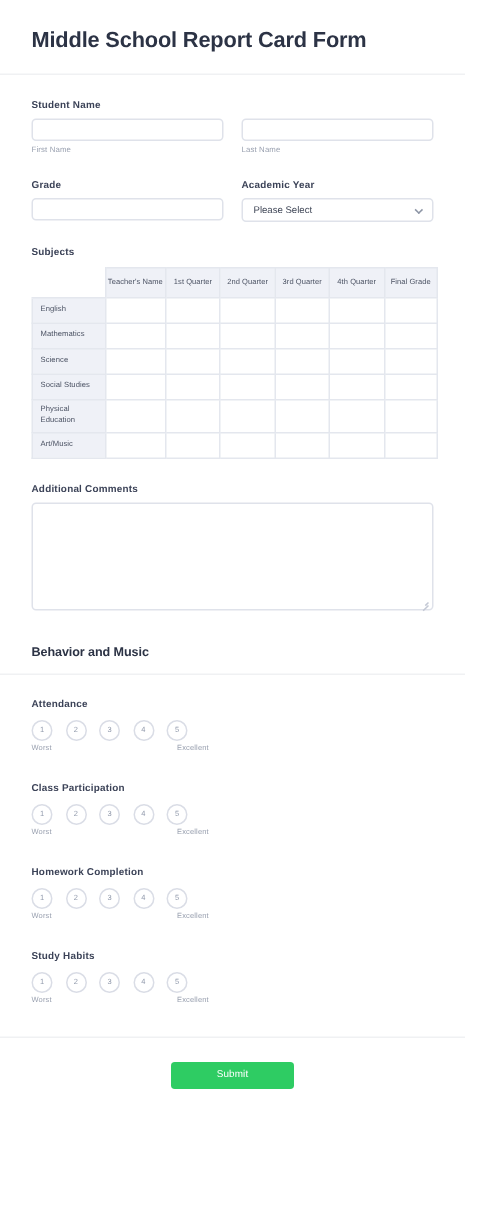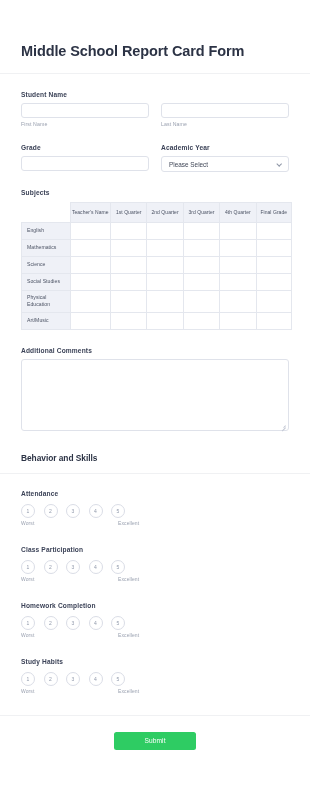--- a/index.html
+++ b/index.html
@@ -13,21 +13,20 @@
     font-family: "Liberation Sans", sans-serif;
     color: #2c3345;
     overflow: hidden;
   }
   .form-root {
     width: 310px;
     height: 655px;
     position: relative;
     background: #ffffff;
     box-sizing: border-box;
-    margin-top: 24px;
   }
 
   
   .form-header {
     padding: 18px 21px 0 21px;
   }
   .form-title {
     font-size: 14.5px;
     font-weight: bold;
     color: #2c3345;
@@ -439,21 +438,21 @@
   </div>
 
   <div class="field-block" style="margin-top:17px;">
     <span class="field-label">Additional Comments</span>
     <div class="textarea-box">
       <span class="resize-grip"></span>
     </div>
   </div>
 
   <div class="section-block">
-    <div class="section-heading">Behavior and Skills</div>
+    <div class="section-heading">Behavior and Music</div>
     <div class="section-rule"></div>
   </div>
 
   <div class="rating-block">
     <span class="rating-label">Attendance</span>
     <div class="scale-row">
       <span class="scale-dot">1</span>
       <span class="scale-dot">2</span>
       <span class="scale-dot">3</span>
       <span class="scale-dot">4</span>

